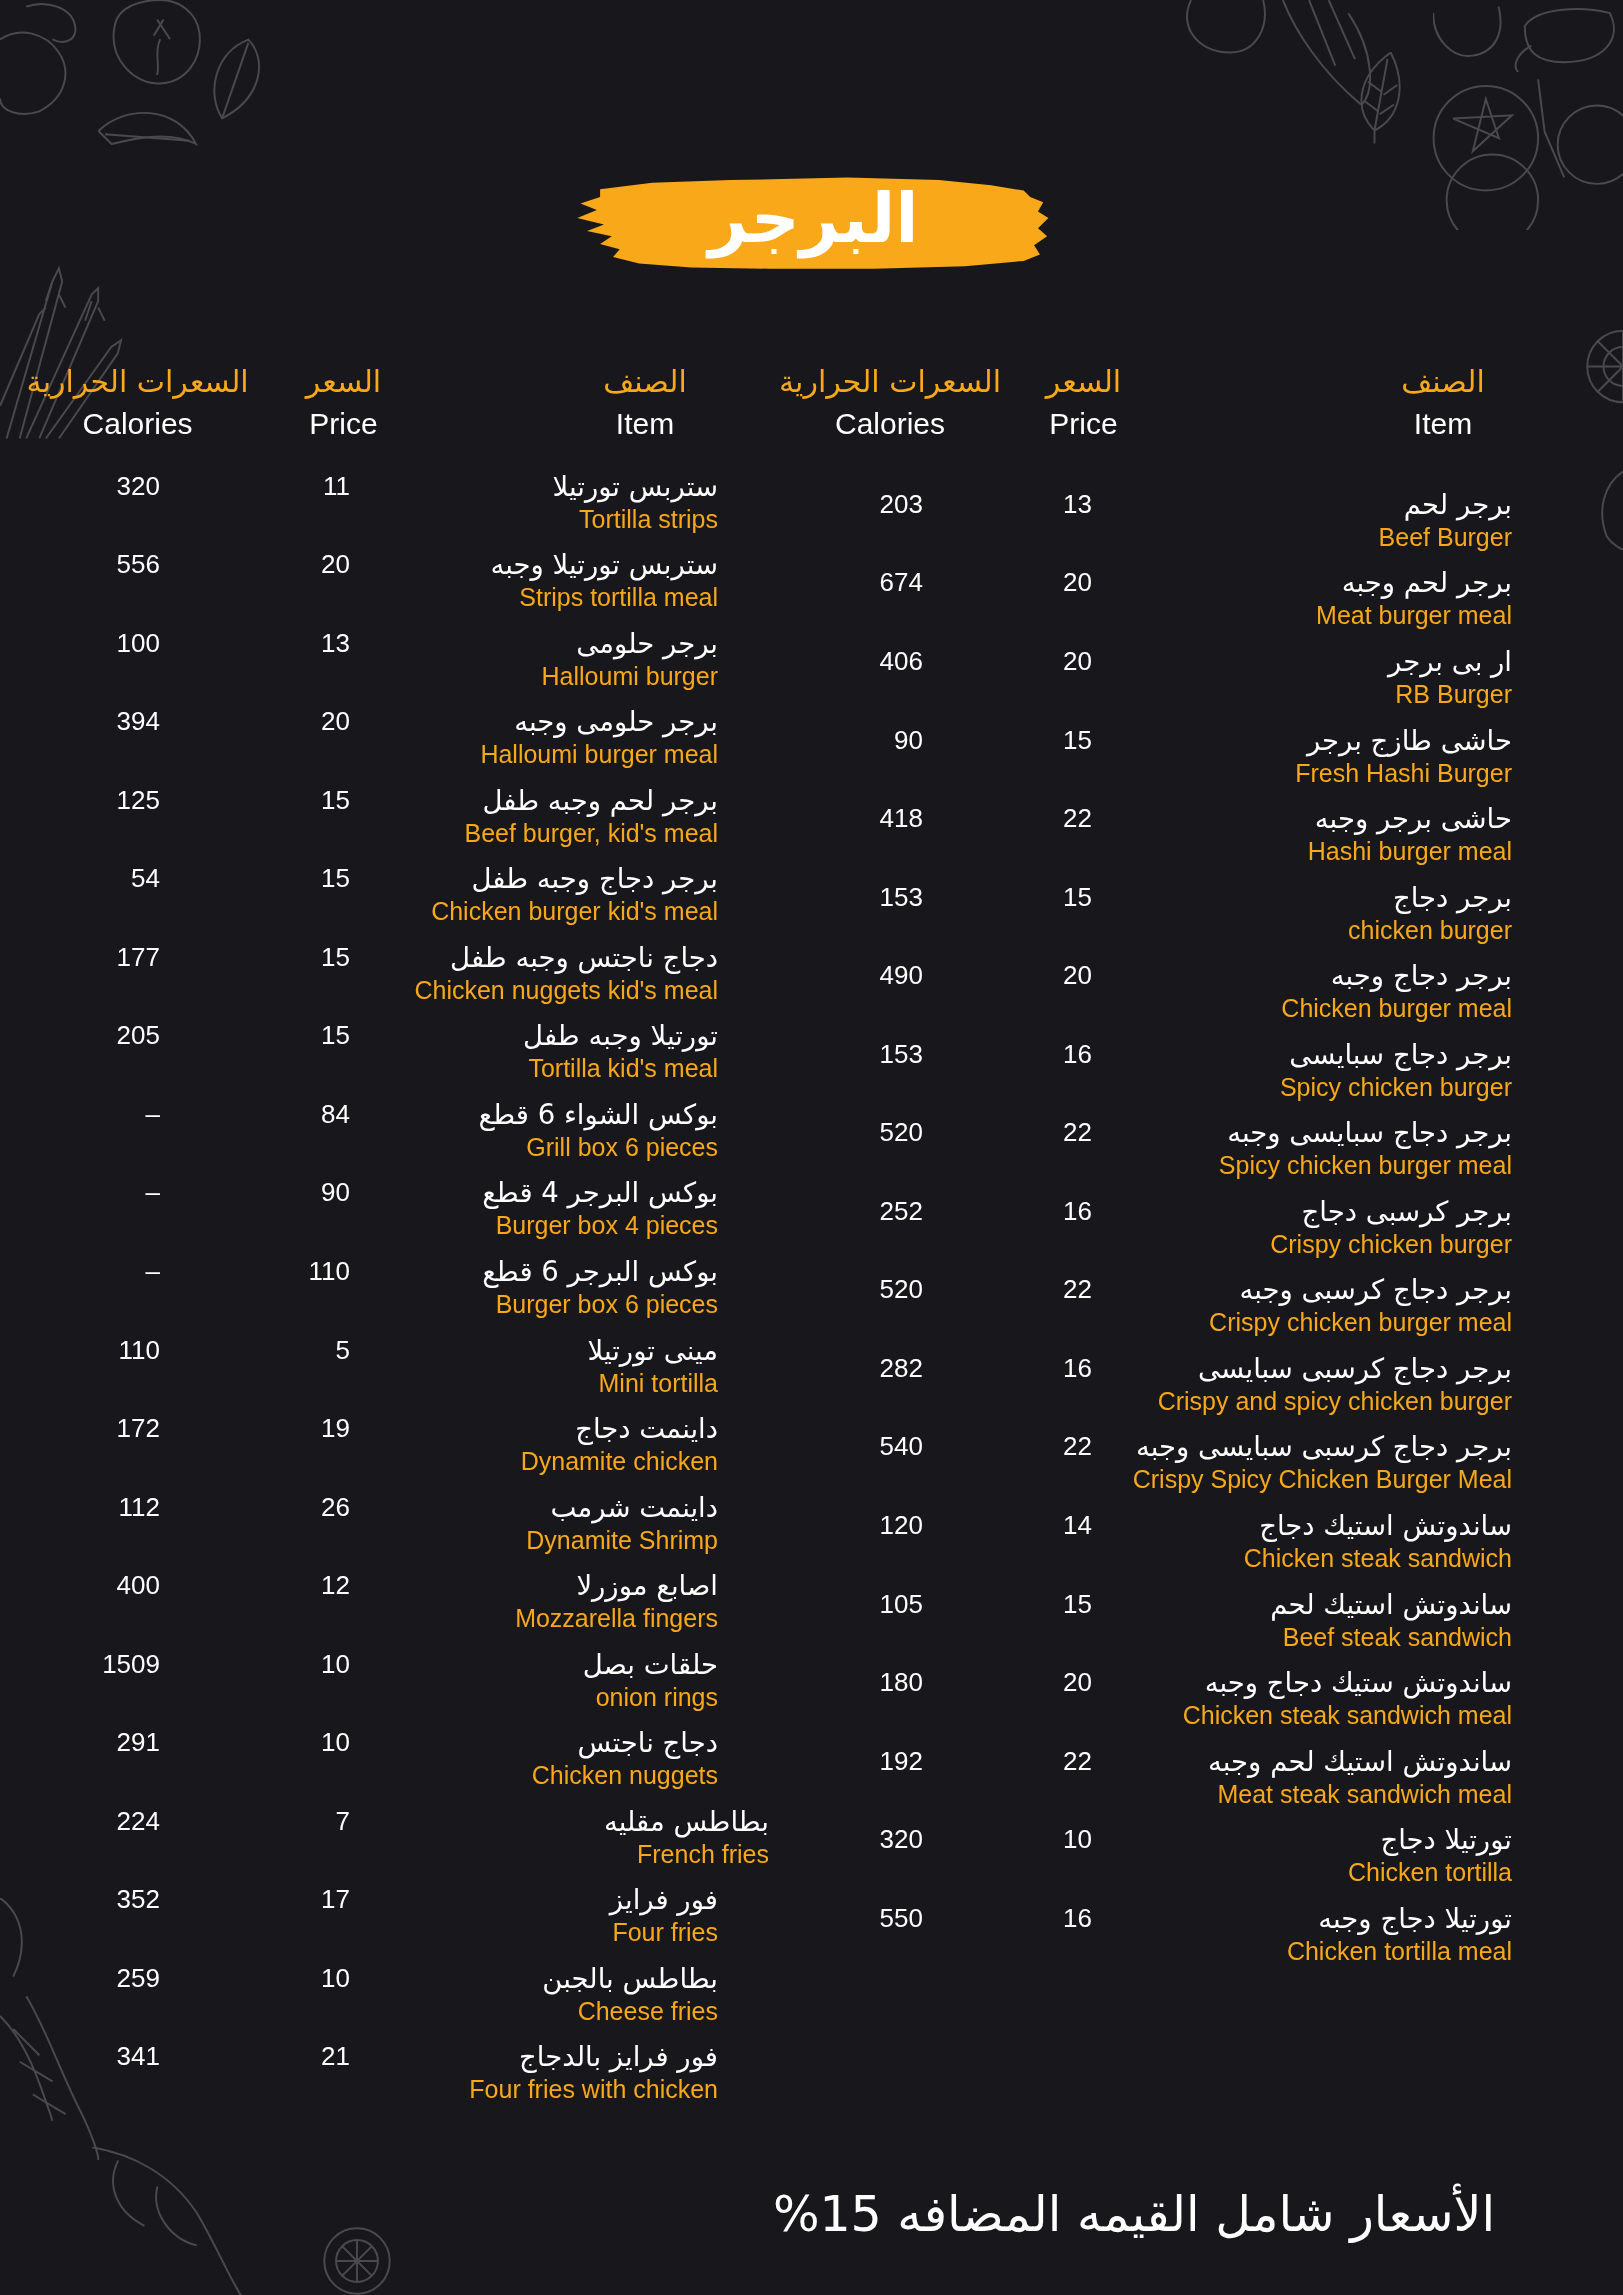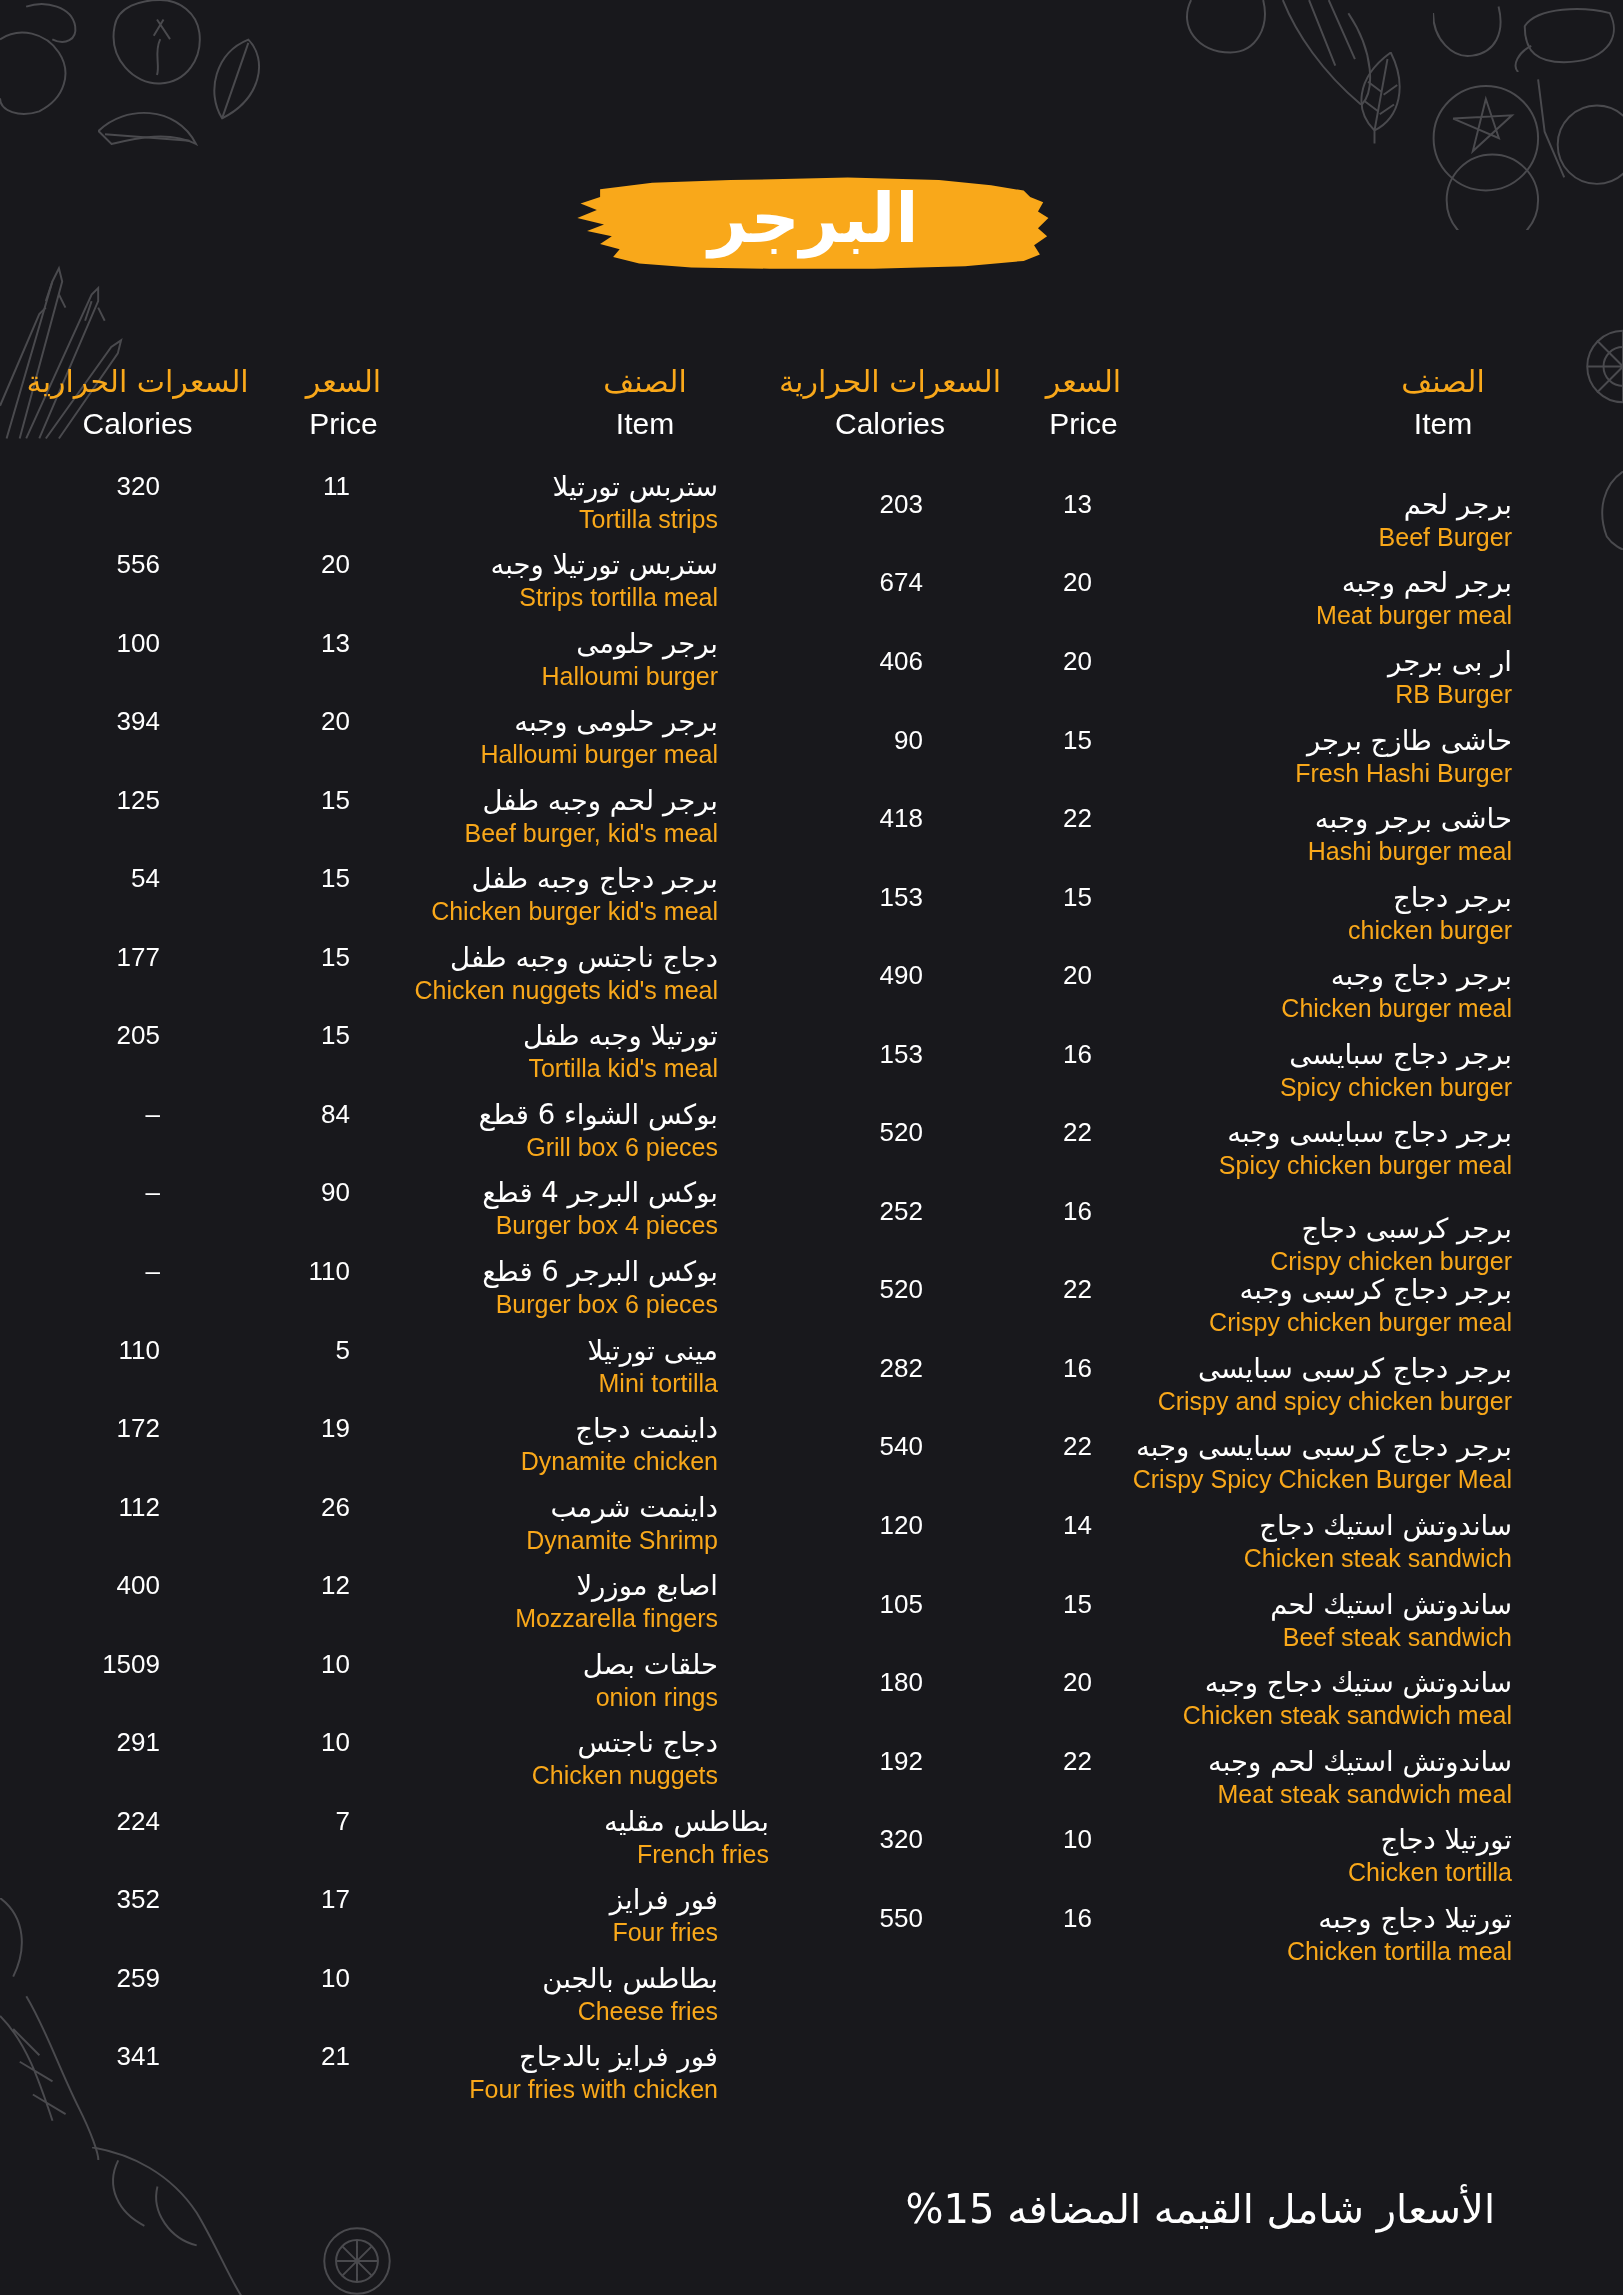--- a/index.html
+++ b/index.html
@@ -23,21 +23,21 @@
   }
   .hdr { position: absolute; text-align: center; line-height: 1; }
   .hdr .ar { color: #f9a81a; font-size: 30px; direction: rtl; white-space: nowrap; }
   .hdr .en { color: #ffffff; font-size: 30px; margin-top: 11.8px; font-family: "Liberation Sans", sans-serif; }
   .row { position: absolute; height: 79px; }
   .item { position: absolute; top: 0; text-align: right; line-height: 1; }
   .item .ar { font-size: 27.5px; color: #ffffff; direction: rtl; white-space: nowrap; }
   .item .en { font-size: 25px; color: #f9a81a; margin-top: 6.5px; white-space: nowrap; font-family: "Liberation Sans", sans-serif; }
   .price, .cal { position: absolute; top: 0; font-size: 26px; color: #ffffff; line-height: 1; font-family: "Liberation Sans", sans-serif; }
   .footer {
-    position: absolute; right: 128px; top: 2186px; font-size: 40px; color: #ffffff;
+    position: absolute; right: 128px; top: 2186px; font-size: 49px; color: #ffffff;
     direction: rtl; white-space: nowrap;
   }
 </style>
 </head>
 <body>
 
 <div class="deco" style="left:0;top:131px;">
   <svg width="144" height="314" viewBox="0 0 220 480" fill="none" stroke="#4a4a4e" stroke-width="3">
     <path d="M10 470 L80 230 L90 210 L95 230 L30 470"></path>
     <path d="M40 470 L140 250 L150 240 L150 260 L60 470"></path>
@@ -232,21 +232,21 @@
     </div>
     <div class="row" style="left: 0px; top: 1119px; width: 1623px;">
       <div class="item" style="right: 111px; top: 0px;">
         <div class="ar">برجر دجاج سبايسى وجبه</div>
         <div class="en">Spicy chicken burger meal</div>
       </div>
       <div class="price" style="right: 531px;">22</div>
       <div class="cal" style="right: 700px;">520</div>
     </div>
     <div class="row" style="left: 0px; top: 1198px; width: 1623px;">
-      <div class="item" style="right: 111px; top: 0px; margin-top: 17px;">
+      <div class="item" style="right: 111px; top: 0px;">
         <div class="ar">برجر كرسبى دجاج</div>
         <div class="en">Crispy chicken burger</div>
       </div>
       <div class="price" style="right: 531px;">16</div>
       <div class="cal" style="right: 700px;">252</div>
     </div>
     <div class="row" style="left: 0px; top: 1276px; width: 1623px;">
       <div class="item" style="right: 111px; top: 0px;">
         <div class="ar">برجر دجاج كرسبى  وجبه</div>
         <div class="en">Crispy chicken burger meal</div>

